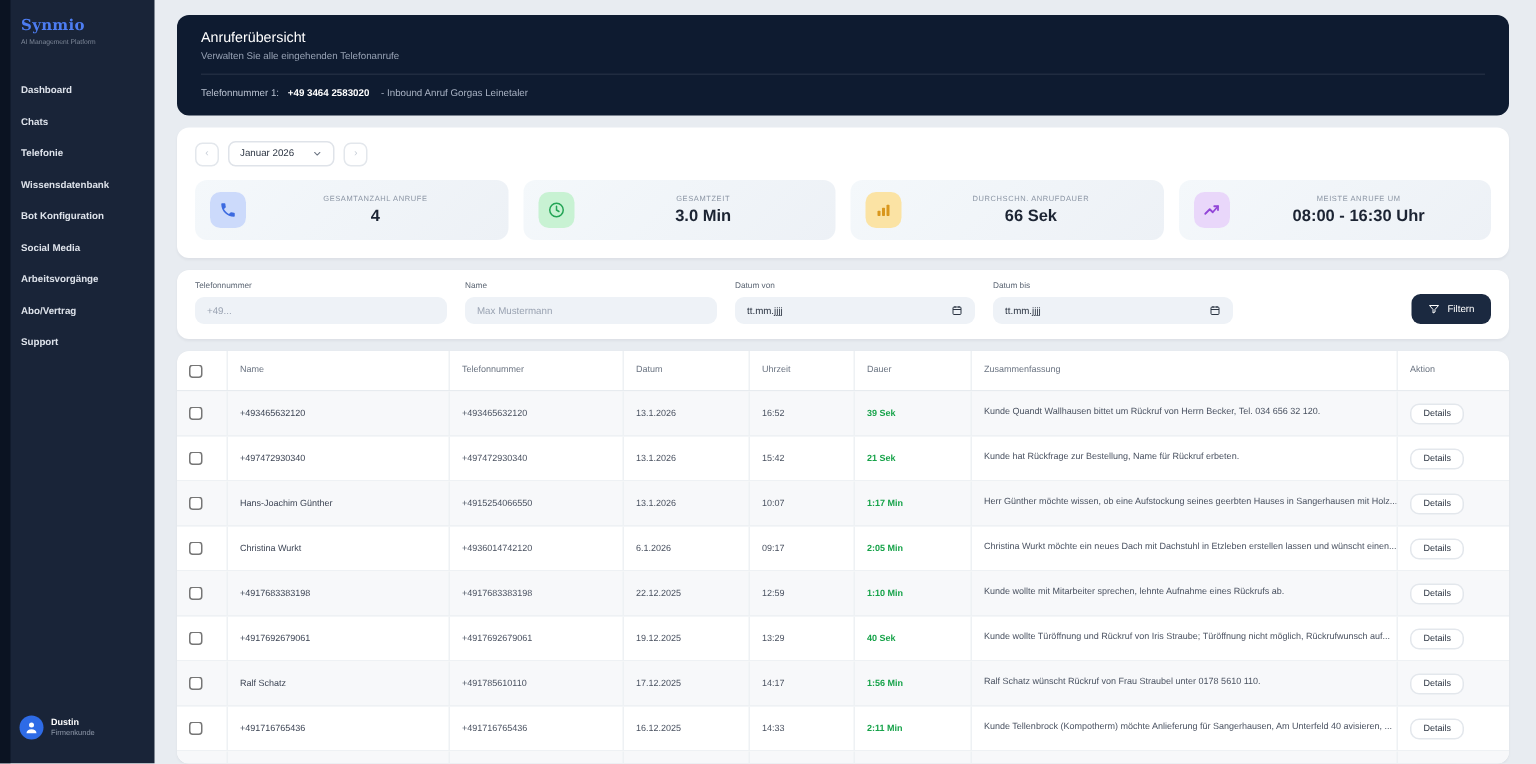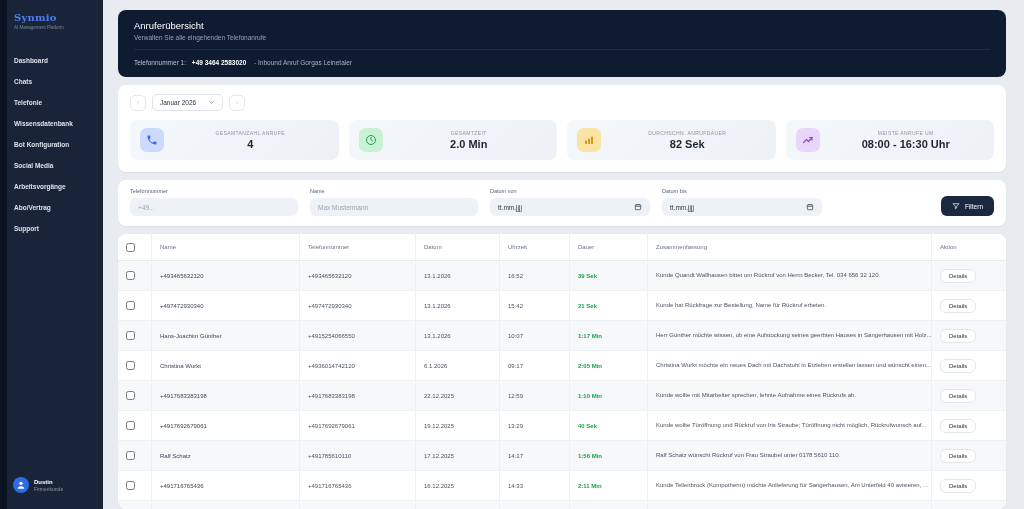--- a/index.html
+++ b/index.html
@@ -159,35 +159,35 @@
 
         <div class="stat-box">
           <div class="stat-icon" style="background: rgb(200, 242, 211); color: rgb(35, 164, 85);">
             <svg width="12" height="12" viewBox="0 0 24 24">
                 <circle cx="12" cy="12" r="9" fill="none" stroke="currentColor" stroke-width="2"></circle>
                 <path d="M12 7v5l3.2 2" fill="none" stroke="currentColor" stroke-width="2" stroke-linecap="round"></path>
               </svg>
           </div>
           <div class="stat-text">
             <div class="stat-label">GESAMTZEIT</div>
-            <div class="stat-value">2.0 Min</div>
+            <div class="stat-value">3.0 Min</div>
           </div>
         </div>
 
         <div class="stat-box">
           <div class="stat-icon" style="background: rgb(251, 227, 164); color: rgb(217, 151, 29);">
             <svg width="12" height="12" viewBox="0 0 24 24">
                 <rect x="4" y="13" width="4" height="7" rx="1" fill="currentColor"></rect>
                 <rect x="10" y="9" width="4" height="11" rx="1" fill="currentColor"></rect>
                 <rect x="16" y="5" width="4" height="15" rx="1" fill="currentColor"></rect>
               </svg>
           </div>
           <div class="stat-text">
             <div class="stat-label">DURCHSCHN. ANRUFDAUER</div>
-            <div class="stat-value">82 Sek</div>
+            <div class="stat-value">66 Sek</div>
           </div>
         </div>
 
         <div class="stat-box">
           <div class="stat-icon" style="background: rgb(233, 215, 250); color: rgb(146, 69, 216);">
             <svg width="12" height="12" viewBox="0 0 24 24">
                 <path d="M3 17l6-6 4 4 7-8" fill="none" stroke="currentColor" stroke-width="2.4" stroke-linecap="round" stroke-linejoin="round"></path>
                 <path d="M15 7h5v5" fill="none" stroke="currentColor" stroke-width="2.4" stroke-linecap="round" stroke-linejoin="round"></path>
               </svg>
           </div>

